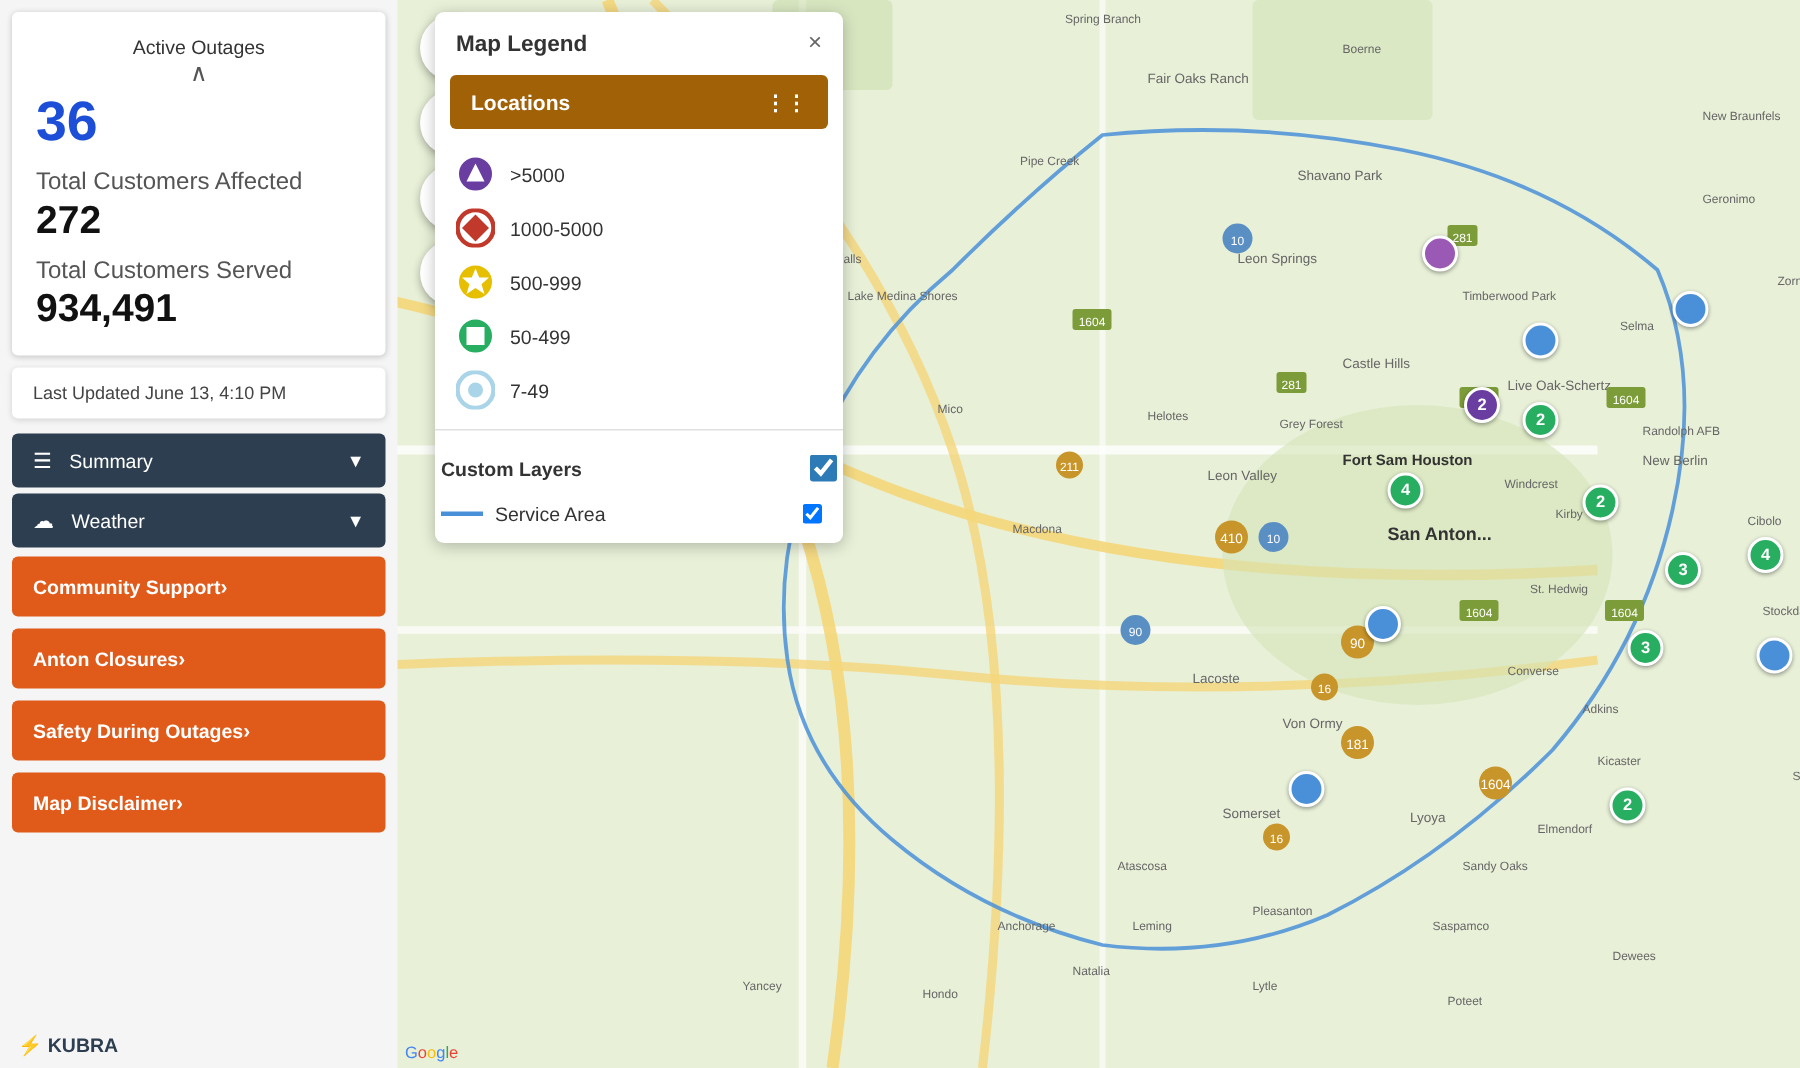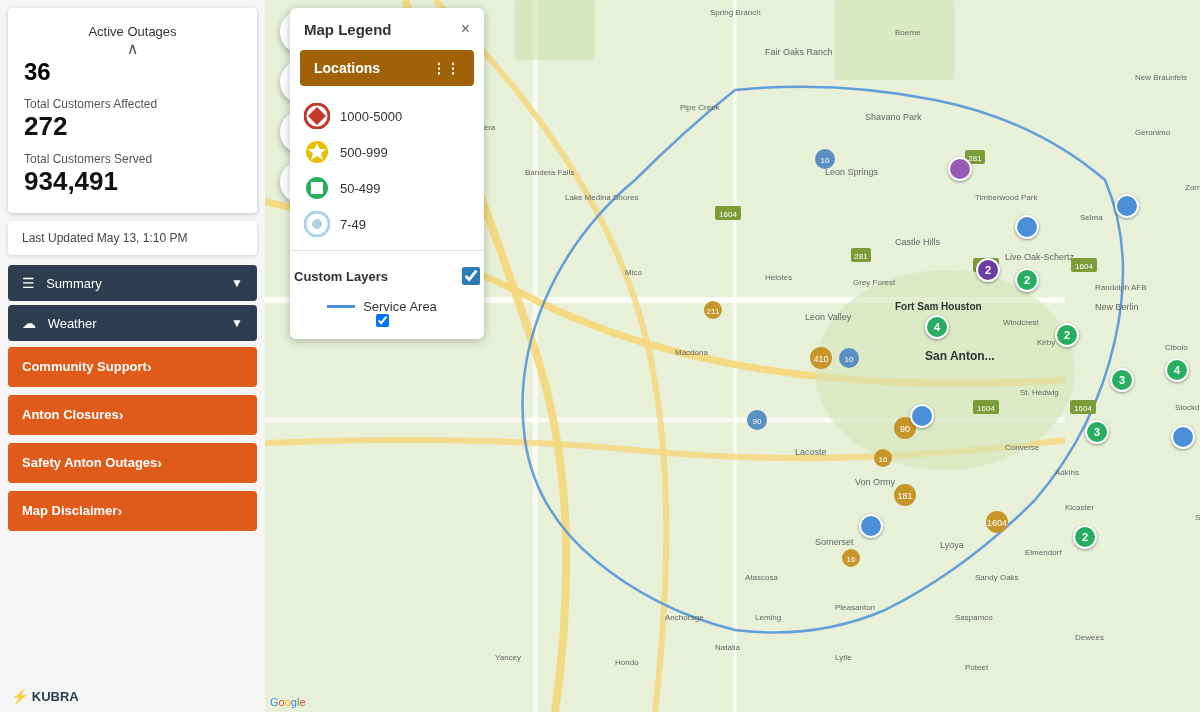--- a/index.html
+++ b/index.html
@@ -46,28 +46,28 @@
       align-items: center;
       flex-direction: column;
     }
 
     .active-outages-label .chevron-up {
       color: #555;
       font-size: 16px;
     }
 
     .stat-number {
-      font-size: 24px;
-      font-weight: bold;
-      color: #000000;
+      font-size: 37px;
+      font-weight: bold;
+      color: #1d4ed8;
       line-height: 1.2;
     }
 
     .stat-label {
-      font-size: 12px;
+      font-size: 16px;
       color: #555;
       margin-top: 10px;
     }
 
     .stat-number-sm {
       font-size: 26px;
       font-weight: bold;
       color: #111;
     }
 
@@ -152,21 +152,21 @@
       font-size: 11px;
       font-weight: bold;
       color: #333;
     }
 
     
     #legend-panel {
       position: absolute;
       top: 8px;
       left: 290px;
-      width: 194px;
+      width: 272px;
       background: white;
       border-radius: 6px;
       box-shadow: 0 2px 10px rgba(0,0,0,0.25);
       z-index: 20;
       overflow: hidden;
     }
 
     #legend-header {
       display: flex;
       justify-content: space-between;
@@ -244,21 +244,20 @@
       accent-color: #2c7bb6;
     }
 
     .service-area-row {
       display: flex;
       align-items: center;
       justify-content: space-between;
       padding: 6px 14px 12px 4px;
       font-size: 13px;
       color: #333;
-      flex-direction: column;
     }
 
     .service-area-line {
       display: flex;
       align-items: center;
       gap: 8px;
     }
 
     .blue-line {
       width: 28px;
@@ -442,21 +441,21 @@
     <div class="stat-number">36</div>
 
     <div class="stat-label">Total Customers Affected</div>
     <div class="stat-number-sm">272</div>
 
     <div class="stat-label">Total Customers Served</div>
     <div class="stat-number-sm">934,491</div>
   </div>
 
   <div id="last-updated">
-    <span>Last Updated</span>&nbsp;<span>May 13, 1:10 PM</span>
+    <span>Last Updated</span>&nbsp;<span>June 13, 4:10 PM</span>
   </div>
 
   <div class="nav-item-dark">
     <span>
       <span class="icon">☰</span>
       <span>Summary</span>
     </span>
     <span class="chevron">▼</span>
   </div>
 
@@ -472,21 +471,21 @@
     <span>Community Support</span>
     <span class="chevron">›</span>
   </div>
 
   <div class="nav-item-orange">
     <span>Anton Closures</span>
     <span class="chevron">›</span>
   </div>
 
   <div class="nav-item-orange">
-    <span>Safety Anton Outages</span>
+    <span>Safety During Outages</span>
     <span class="chevron">›</span>
   </div>
 
   <div class="nav-item-orange">
     <span>Map Disclaimer</span>
     <span class="chevron">›</span>
   </div>
 
   <div id="kubra-logo">
     <span>⚡</span> <span>KUBRA</span>
@@ -523,20 +522,27 @@
     <span>Map Legend</span>
     <button id="legend-close">×</button>
   </div>
 
   <div class="legend-tab">
     <span>Locations</span>
     <span>⋮⋮</span>
   </div>
 
 
+  <div class="legend-item">
+    <svg class="legend-icon" viewBox="0 0 26 26" xmlns="http://www.w3.org/2000/svg">
+      <circle cx="13" cy="13" r="12" fill="#6a3ea1" stroke="white" stroke-width="2"></circle>
+      <polygon points="13,6 19,18 7,18" fill="white"></polygon>
+    </svg>
+    <span>&gt;5000</span>
+  </div>
 
   <div class="legend-item">
     <svg class="legend-icon" viewBox="0 0 26 26" xmlns="http://www.w3.org/2000/svg">
       <circle cx="13" cy="13" r="12" fill="white" stroke="#c0392b" stroke-width="3"></circle>
       <polygon points="13,4 22,13 13,22 4,13" fill="#c0392b"></polygon>
     </svg>
     <span>1000-5000</span>
   </div>
 
   <div class="legend-item">

